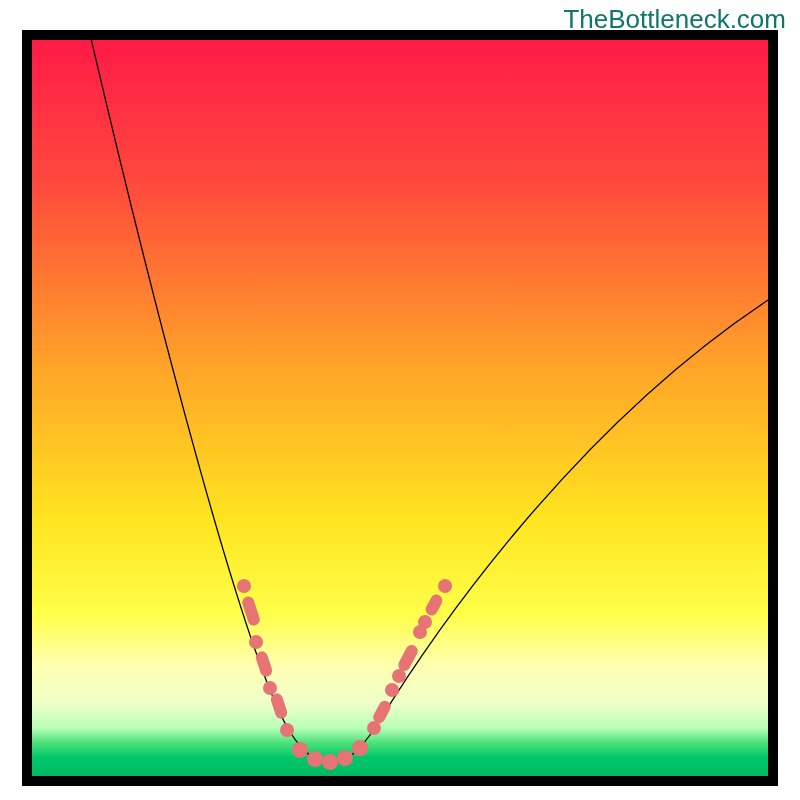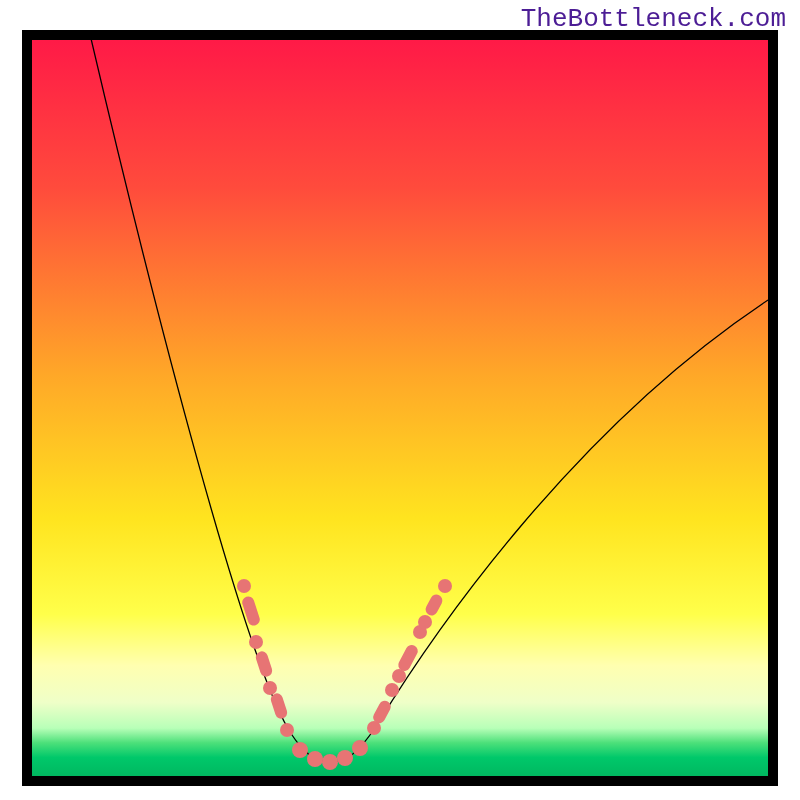--- a/index.html
+++ b/index.html
@@ -12,23 +12,23 @@
   }
   .outer {
     position: relative;
     width: 800px;
     height: 800px;
   }
   .watermark {
     position: absolute;
     top: 4px;
     right: 14px;
-    font-family: Liberation Mono, monospace;
+    font-family: Liberation Sans, sans-serif;
     font-size: 26px;
-    color: #4c1d95;
+    color: #0f766e;
     letter-spacing: 0px;
     z-index: 5;
   }
   .frame {
     position: absolute;
     left: 22px;
     top: 30px;
     width: 756px;
     height: 756px;
     background: #000000;

